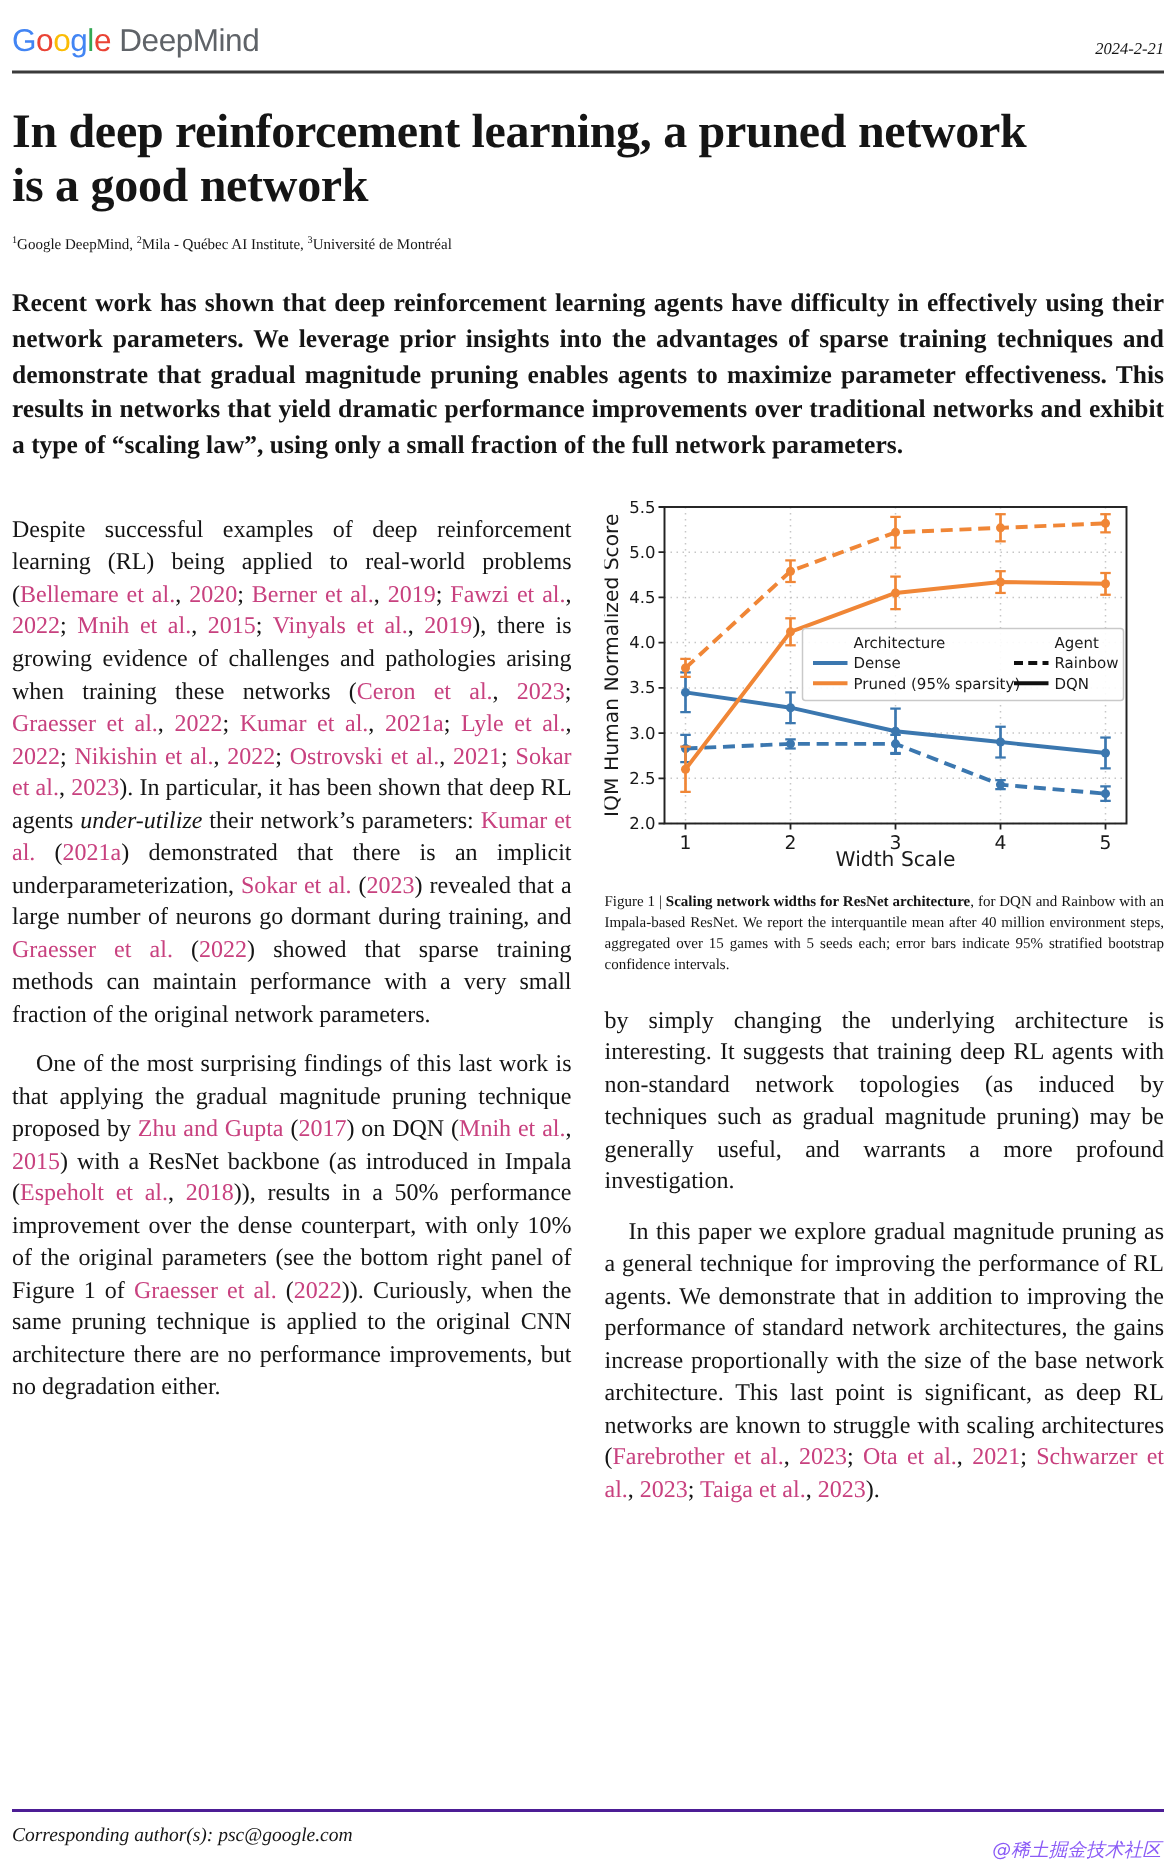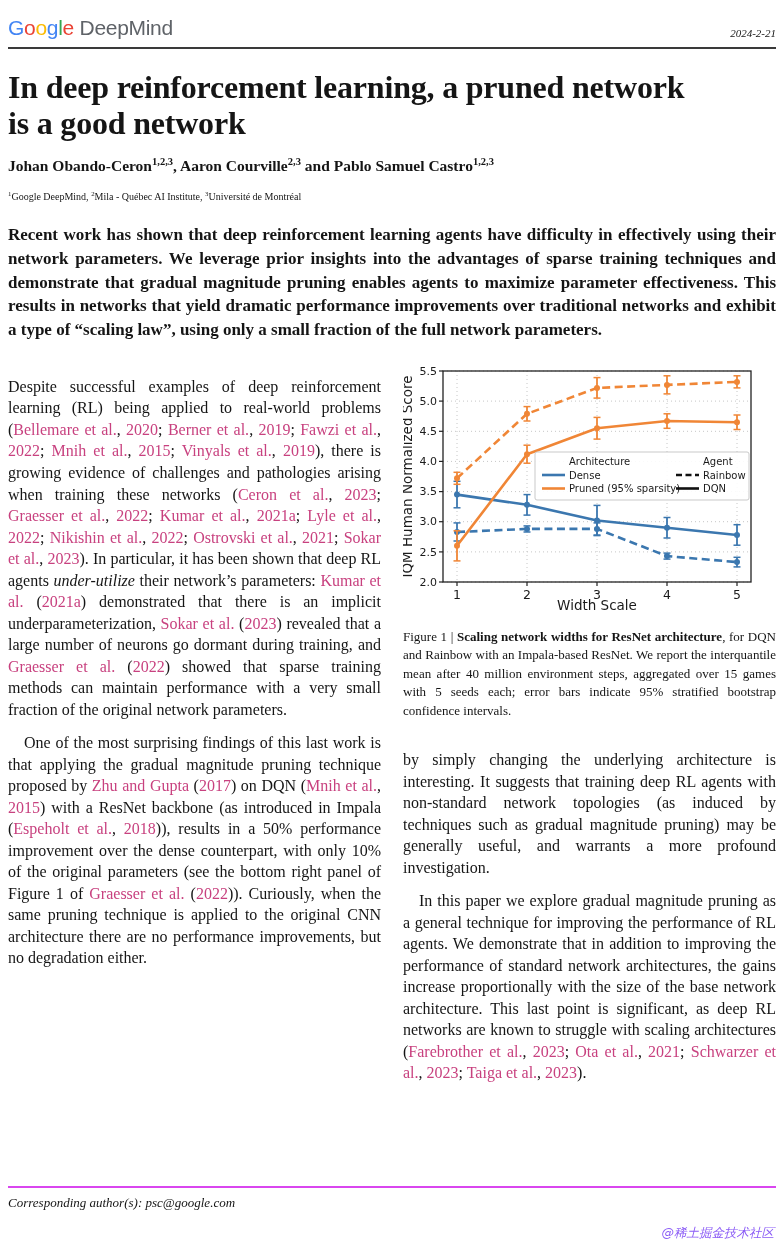--- a/index.html
+++ b/index.html
@@ -18,39 +18,38 @@
   .section{font-size:19px;font-weight:700;margin:2px 0 14px 0;text-align:left;}
   .secnum{margin-right:11px;}
   .body{margin:12px 0 11px 0;}
   .indent{text-indent:16px;}
   .cite{color:var(--cite,#c8417f);}
   .i{font-style:italic;}
   .b{font-weight:700;}
   .sup{vertical-align:super;font-size:68%;line-height:0;}
   .fig{width:373px;height:250px;}
   .fig text{font-family:"DejaVu Sans","Liberation Sans",sans-serif;fill:#1a1a1a;}
-  .caption{margin:14px 0 29px 0;font-size:13px;line-height:1.42;text-align:justify;}
-  .footer{position:absolute;left:8px;right:8px;bottom:32px;border-top:2px solid #d946ef;
+  .caption{margin:14px 0 18px 0;font-size:10px;line-height:1.42;text-align:justify;}
+  .footer{position:absolute;left:8px;right:8px;bottom:12px;border-top:2px solid #4c1d95;
           padding-top:7px;font-size:13px;}
   .fline1{font-style:italic;}
   .fline2{margin-top:4px;}
   .watermark{position:absolute;right:10px;bottom:1px;font-size:12.5px;color:#8b5cf6;
              font-family:"DejaVu Sans",sans-serif;font-style:italic;}
 </style>
 </head>
 <body>
 
 <div class="page">
   <div class="header">
     <div class="logo"><span style="color: rgb(66, 133, 244);">G</span><span style="color: rgb(234, 67, 53);">o</span><span style="color: rgb(251, 188, 5);">o</span><span style="color: rgb(66, 133, 244);">g</span><span style="color: rgb(52, 168, 83);">l</span><span style="color: rgb(234, 67, 53);">e</span><span style="color: rgb(95, 99, 104);"> DeepMind</span></div>
     <div class="date">2024-2-21</div>
   </div>
 
   <h1 class="title">In deep reinforcement learning, a pruned network is a good network</h1>
-  <div class="authors"><span>Johan Obando-Ceron</span><span class="sup">1,2,3</span><span>, Aaron Courville</span><span class="sup">2,3</span><span> and Pablo Samuel Castro</span><span class="sup">1,2,3</span></div>
   <div class="affil"><span class="sup">1</span><span>Google DeepMind, </span><span class="sup">2</span><span>Mila - Québec AI Institute, </span><span class="sup">3</span><span>Université de Montréal</span></div>
 
   <p class="abstract">Recent work has shown that deep reinforcement learning agents have difficulty in effectively using their network parameters. We leverage prior insights into the advantages of sparse training techniques and demonstrate that gradual magnitude pruning enables agents to maximize parameter effectiveness. This results in networks that yield dramatic performance improvements over traditional networks and exhibit a type of “scaling law”, using only a small fraction of the full network parameters.</p>
 
   <div class="columns">
     <div class="col">
       <p class="body"><span>Despite successful examples of deep reinforcement learning (RL) being applied to real-world problems (</span><span class="cite">Bellemare et al.</span><span>, </span><span class="cite">2020</span><span>; </span><span class="cite">Berner et al.</span><span>, </span><span class="cite">2019</span><span>; </span><span class="cite">Fawzi et al.</span><span>, </span><span class="cite">2022</span><span>; </span><span class="cite">Mnih et al.</span><span>, </span><span class="cite">2015</span><span>; </span><span class="cite">Vinyals et al.</span><span>, </span><span class="cite">2019</span><span>), there is growing evidence of challenges and pathologies arising when training these networks (</span><span class="cite">Ceron et al.</span><span>, </span><span class="cite">2023</span><span>; </span><span class="cite">Graesser et al.</span><span>, </span><span class="cite">2022</span><span>; </span><span class="cite">Kumar et al.</span><span>, </span><span class="cite">2021a</span><span>; </span><span class="cite">Lyle et al.</span><span>, </span><span class="cite">2022</span><span>; </span><span class="cite">Nikishin et al.</span><span>, </span><span class="cite">2022</span><span>; </span><span class="cite">Ostrovski et al.</span><span>, </span><span class="cite">2021</span><span>; </span><span class="cite">Sokar et al.</span><span>, </span><span class="cite">2023</span><span>). In particular, it has been shown that deep RL agents </span><span class="i">under-utilize</span><span> their network’s parameters: </span><span class="cite">Kumar et al.</span><span> (</span><span class="cite">2021a</span><span>) demonstrated that there is an implicit underparameterization, </span><span class="cite">Sokar et al.</span><span> (</span><span class="cite">2023</span><span>) revealed that a large number of neurons go dormant during training, and </span><span class="cite">Graesser et al.</span><span> (</span><span class="cite">2022</span><span>) showed that sparse training methods can maintain performance with a very small fraction of the original network parameters.</span></p>
       <p class="body indent"><span>One of the most surprising findings of this last work is that applying the gradual magnitude pruning technique proposed by </span><span class="cite">Zhu and Gupta</span><span> (</span><span class="cite">2017</span><span>) on DQN (</span><span class="cite">Mnih et al.</span><span>, </span><span class="cite">2015</span><span>) with a ResNet backbone (as introduced in Impala (</span><span class="cite">Espeholt et al.</span><span>, </span><span class="cite">2018</span><span>)), results in a 50% performance improvement over the dense counterpart, with only 10% of the original parameters (see the bottom right panel of Figure 1 of </span><span class="cite">Graesser et al.</span><span> (</span><span class="cite">2022</span><span>)). Curiously, when the same pruning technique is applied to the original CNN architecture there are no performance improvements, but no degradation either.</span></p>
     </div>
 

